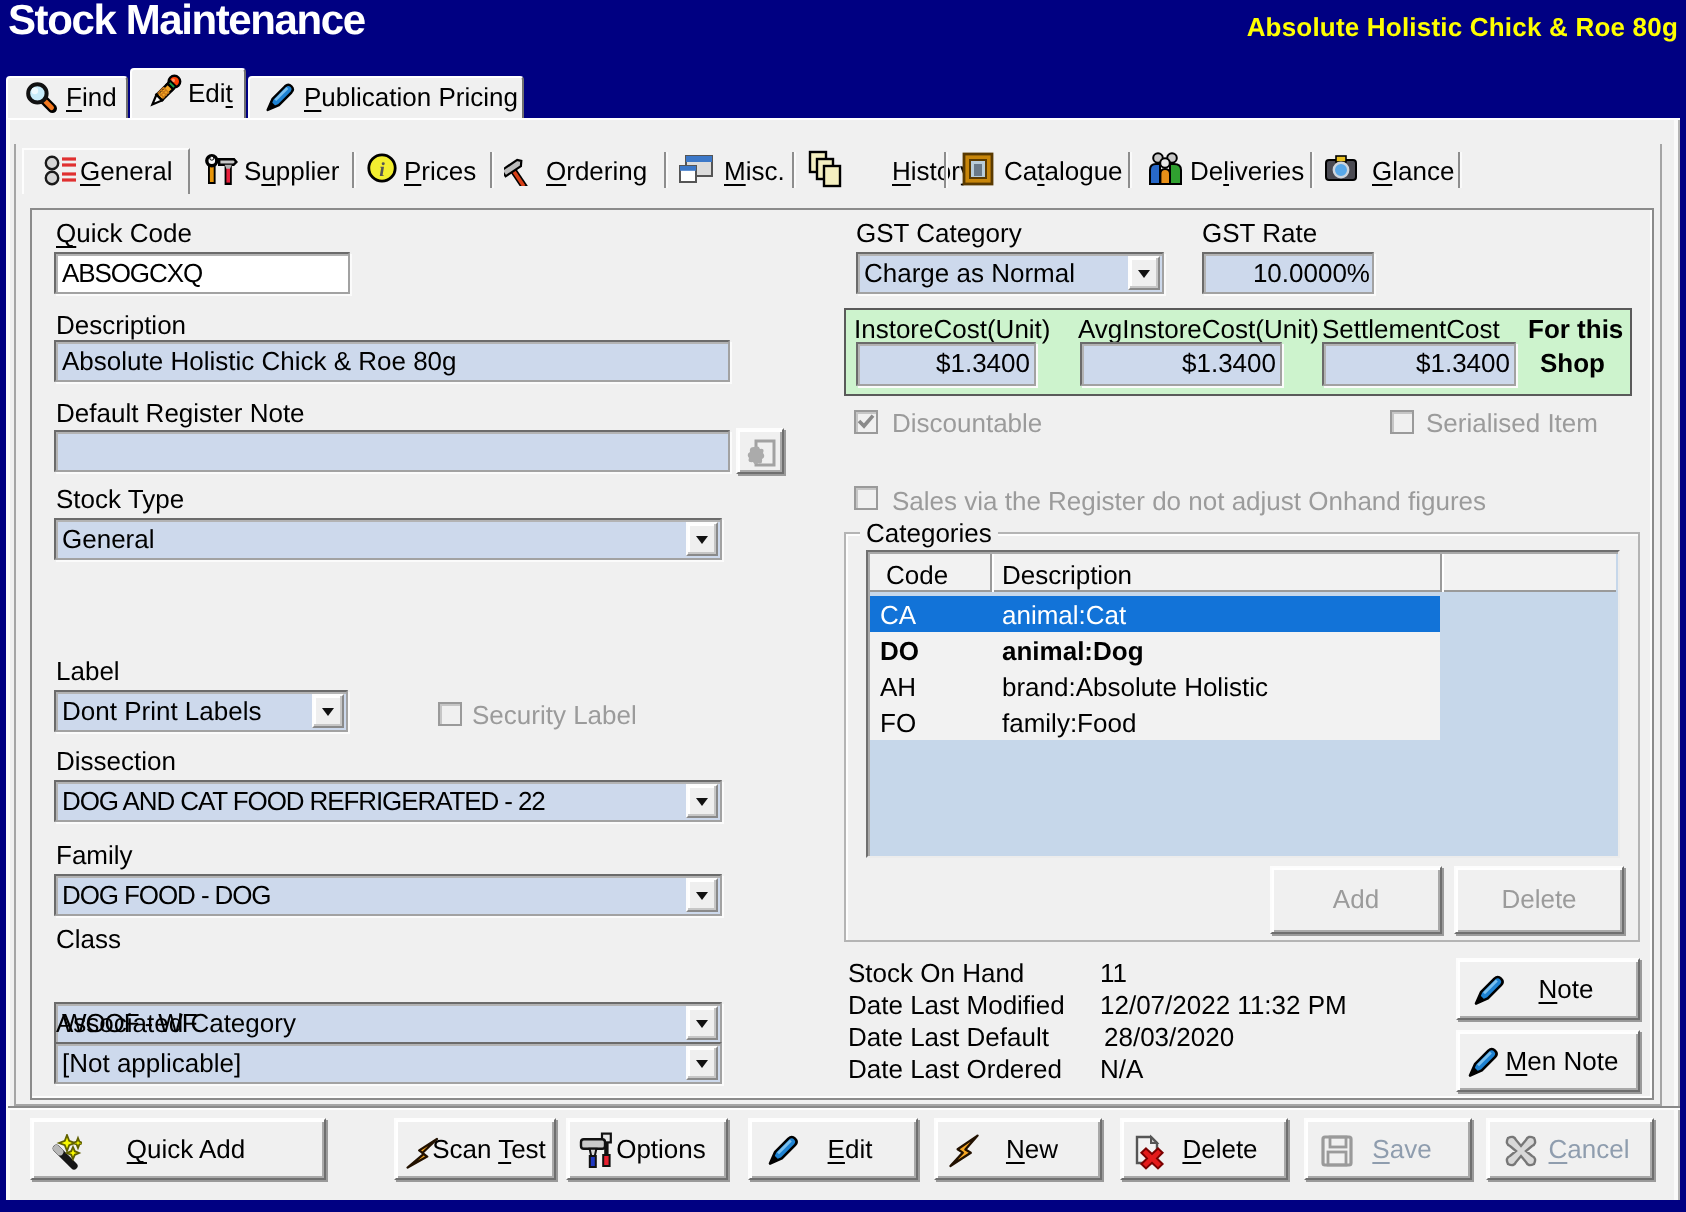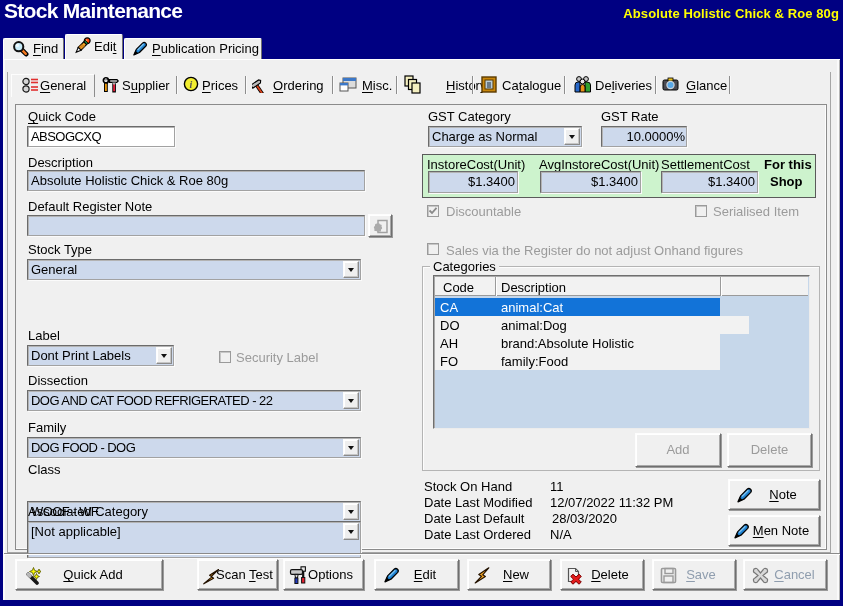--- a/index.html
+++ b/index.html
@@ -205,21 +205,21 @@
 <div class="combo" style="left:27px; top:437px; width:334px; height:21px; letter-spacing:-0.55px;">DOG FOOD - DOG
   <div class="arrowbtn" style="right:1px;"></div>
 </div>
 
 <div class="lbl" style="left:28px; top:463px;">Class</div>
 <div class="combo" style="left:27px; top:479px; width:334px; height:21px; letter-spacing:-0.55px;margin-top:22px;">WOOF - WF
   <div class="arrowbtn" style="right:1px;"></div>
 </div>
 
 <div class="lbl" style="left:28px; top:505px;">Associated Category</div>
-<div class="combo" style="left:27px; top:521px; width:334px; height:37px;">[Not applicable]
+<div class="combo" style="left:27px; top:521px; width:334px; height:21px;">[Not applicable]
   <div class="arrowbtn" style="right:1px;"></div>
 </div>
 
 <div class="lbl" style="left:428px; top:110px;">GST Category</div>
 <div class="combo" style="left:428px; top:126px; width:154px; height:21px;">Charge as Normal
   <div class="arrowbtn" style="right:1px;"></div>
 </div>
 <div class="lbl" style="left:601px; top:110px;">GST Rate</div>
 <div class="edit blue" style="left:601px; top:126px; width:86px; height:21px; text-align:right; padding-right:1px;">10.0000%</div>
 
@@ -255,21 +255,21 @@
     <div class="abs" style="left:60px; top:0; width:1px; height:19px; background:#9a9a9a; box-shadow:1px 0 0 #fff;"></div>
     <div class="abs" style="left:285px; top:0; width:1px; height:19px; background:#9a9a9a; box-shadow:1px 0 0 #fff;"></div>
     <div class="lbl" style="left:8px; top:4px;">Code</div>
     <div class="lbl" style="left:66px; top:4px;">Description</div>
   </div>
 
   <div class="abs" style="left:1px; top:22px; width:285px; height:18px; background:#1273d8; color:#fff;">
     <div class="lbl" style="left:5px; top:3px;">CA</div>
         <div class="lbl" style="left:66px; top:3px;">animal:Cat</div>
   </div>
-  <div class="abs" style="left:1px; top:40px; width:314px; height:18px; background:#f2f2f2;">
+  <div class="abs" style="left:1px; top:40px; width:285px; height:18px; background:#f2f2f2;font-weight:bold;">
     <div class="lbl" style="left:5px; top:3px;">DO</div>
         <div class="lbl" style="left:66px; top:3px;">animal:Dog</div>
   </div>
   <div class="abs" style="left:1px; top:76px; width:285px; height:18px; background:#f2f2f2;">
     <div class="lbl" style="left:5px; top:3px;">FO</div>
         <div class="lbl" style="left:66px; top:3px;">family:Food</div>
   </div>
   <div class="abs" style="left:1px; top:58px; width:285px; height:18px; background:#f2f2f2;">
     <div class="lbl" style="left:5px; top:3px;">AH</div>
         <div class="lbl" style="left:66px; top:3px;">brand:Absolute Holistic</div>

